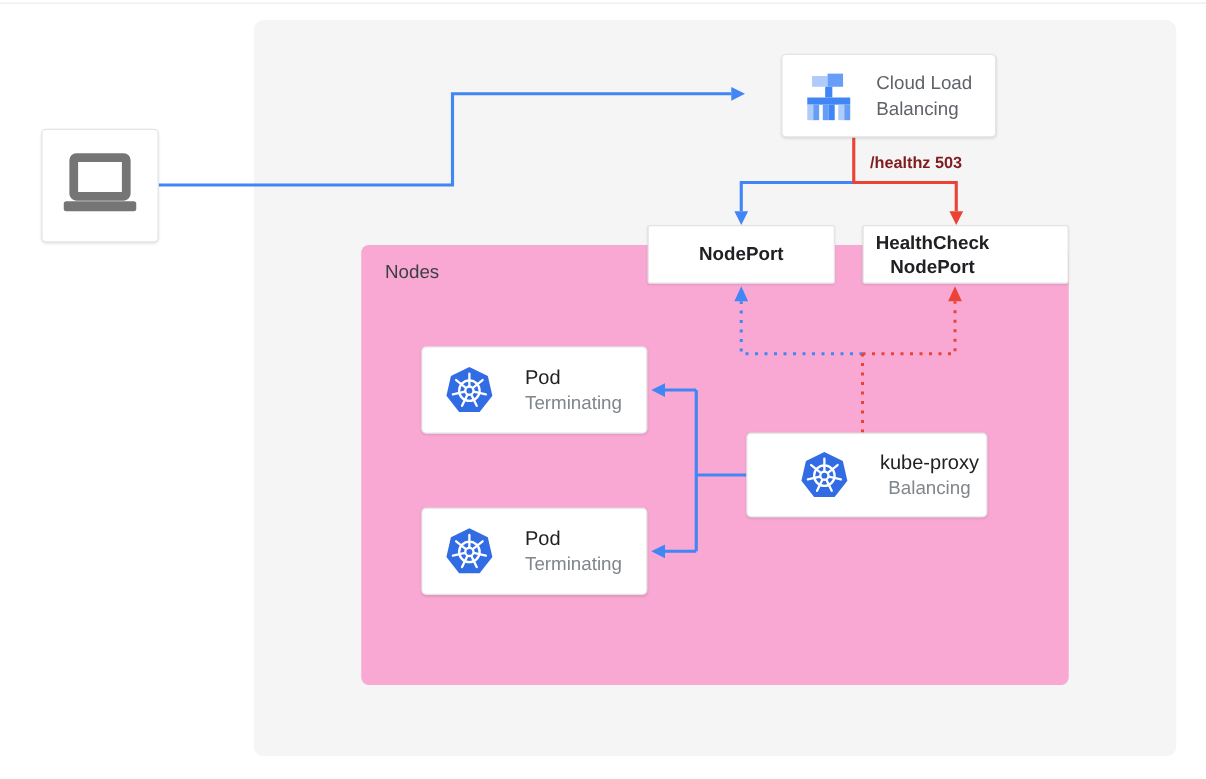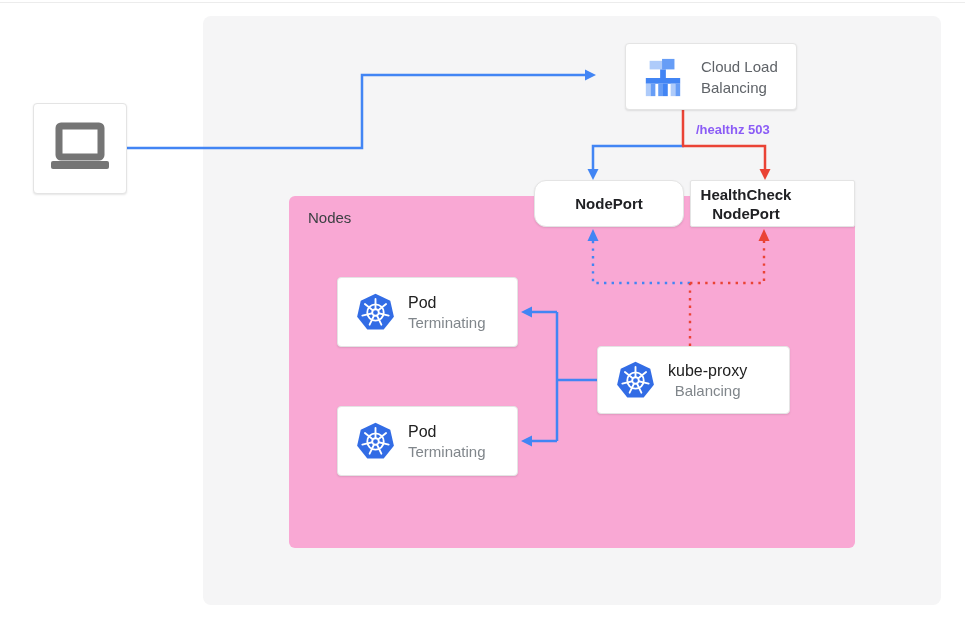--- a/index.html
+++ b/index.html
@@ -7,30 +7,30 @@
   .canvas{position:relative;width:965px;height:623px;background:#fff;overflow:hidden;}
   .top-rule{position:absolute;left:0;top:2px;width:965px;height:1px;background:#ececec;}
   .outer-panel{position:absolute;left:203px;top:16px;width:738px;height:589px;background:#f5f5f6;border-radius:8px;}
   .nodes-group{position:absolute;left:289px;top:196px;width:566px;height:352px;background:#f9a8d4;border-radius:6px;}
   .nodes-label{position:absolute;left:19px;top:13px;font-size:15px;color:#3c4043;}
   .card{position:absolute;background:#fff;border:1px solid #e4e4e4;border-radius:4px;box-shadow:0 1px 2px rgba(0,0,0,.10);box-sizing:border-box;}
   .client-card{left:33px;top:103px;width:94px;height:91px;display:flex;align-items:center;justify-content:center;}
   .clb-card{left:597px;top:43px;width:172px;height:67px;margin-left:28px;}
   .clb-icon{position:absolute;left:14px;top:13px;}
   .clb-text{position:absolute;left:75px;top:12px;width:92px;font-size:15px;line-height:21px;color:#5f6368;}
-  .healthz-label{position:absolute;left:696px;top:122px;font-size:13px;font-weight:bold;color:#8b5cf6;}
-  .nodeport-card{left:534px;top:180px;width:150px;height:47px;display:flex;align-items:center;justify-content:center;font-size:15px;font-weight:bold;color:#202124;border-radius:12px;}
+  .healthz-label{position:absolute;left:696px;top:122px;font-size:13px;font-weight:bold;color:#7f1d1d;}
+  .nodeport-card{left:518px;top:180px;width:150px;height:47px;display:flex;align-items:center;justify-content:center;font-size:15px;font-weight:bold;color:#202124;border-radius:2px;}
   .hc-nodeport-card{left:690px;top:180px;width:165px;height:47px;display:flex;align-items:center;justify-content:flex-start;text-align:center;font-size:15px;font-weight:bold;line-height:19px;color:#202124;border-radius:2px;}
   .hc-nodeport-card span{display:block;width:110px;}
   .entity-card{display:flex;align-items:center;}
   .pod1-card{left:337px;top:277px;width:181px;height:70px;}
   .pod2-card{left:337px;top:406px;width:181px;height:70px;}
-  .kproxy-card{left:597px;top:346px;width:193px;height:68px;}
+  .kproxy-card{left:597px;top:346px;width:193px;height:68px;padding-left:24px;}
   .k8s-icon-wrap{margin-left:17px;flex:0 0 auto;display:flex;}
-  .entity-text{margin-left:12px;}
+  .entity-text{margin-left:24px;}
   .entity-title{font-size:16px;color:#212121;line-height:20px;}
   .entity-subtitle{font-size:15px;color:#80868b;line-height:19px;text-align:center;}
   svg.wires{position:absolute;left:0;top:0;pointer-events:none;}
 </style>
 </head>
 <body>
 
 <div class="canvas">
   <div class="top-rule"></div>
   <div class="outer-panel"></div>

